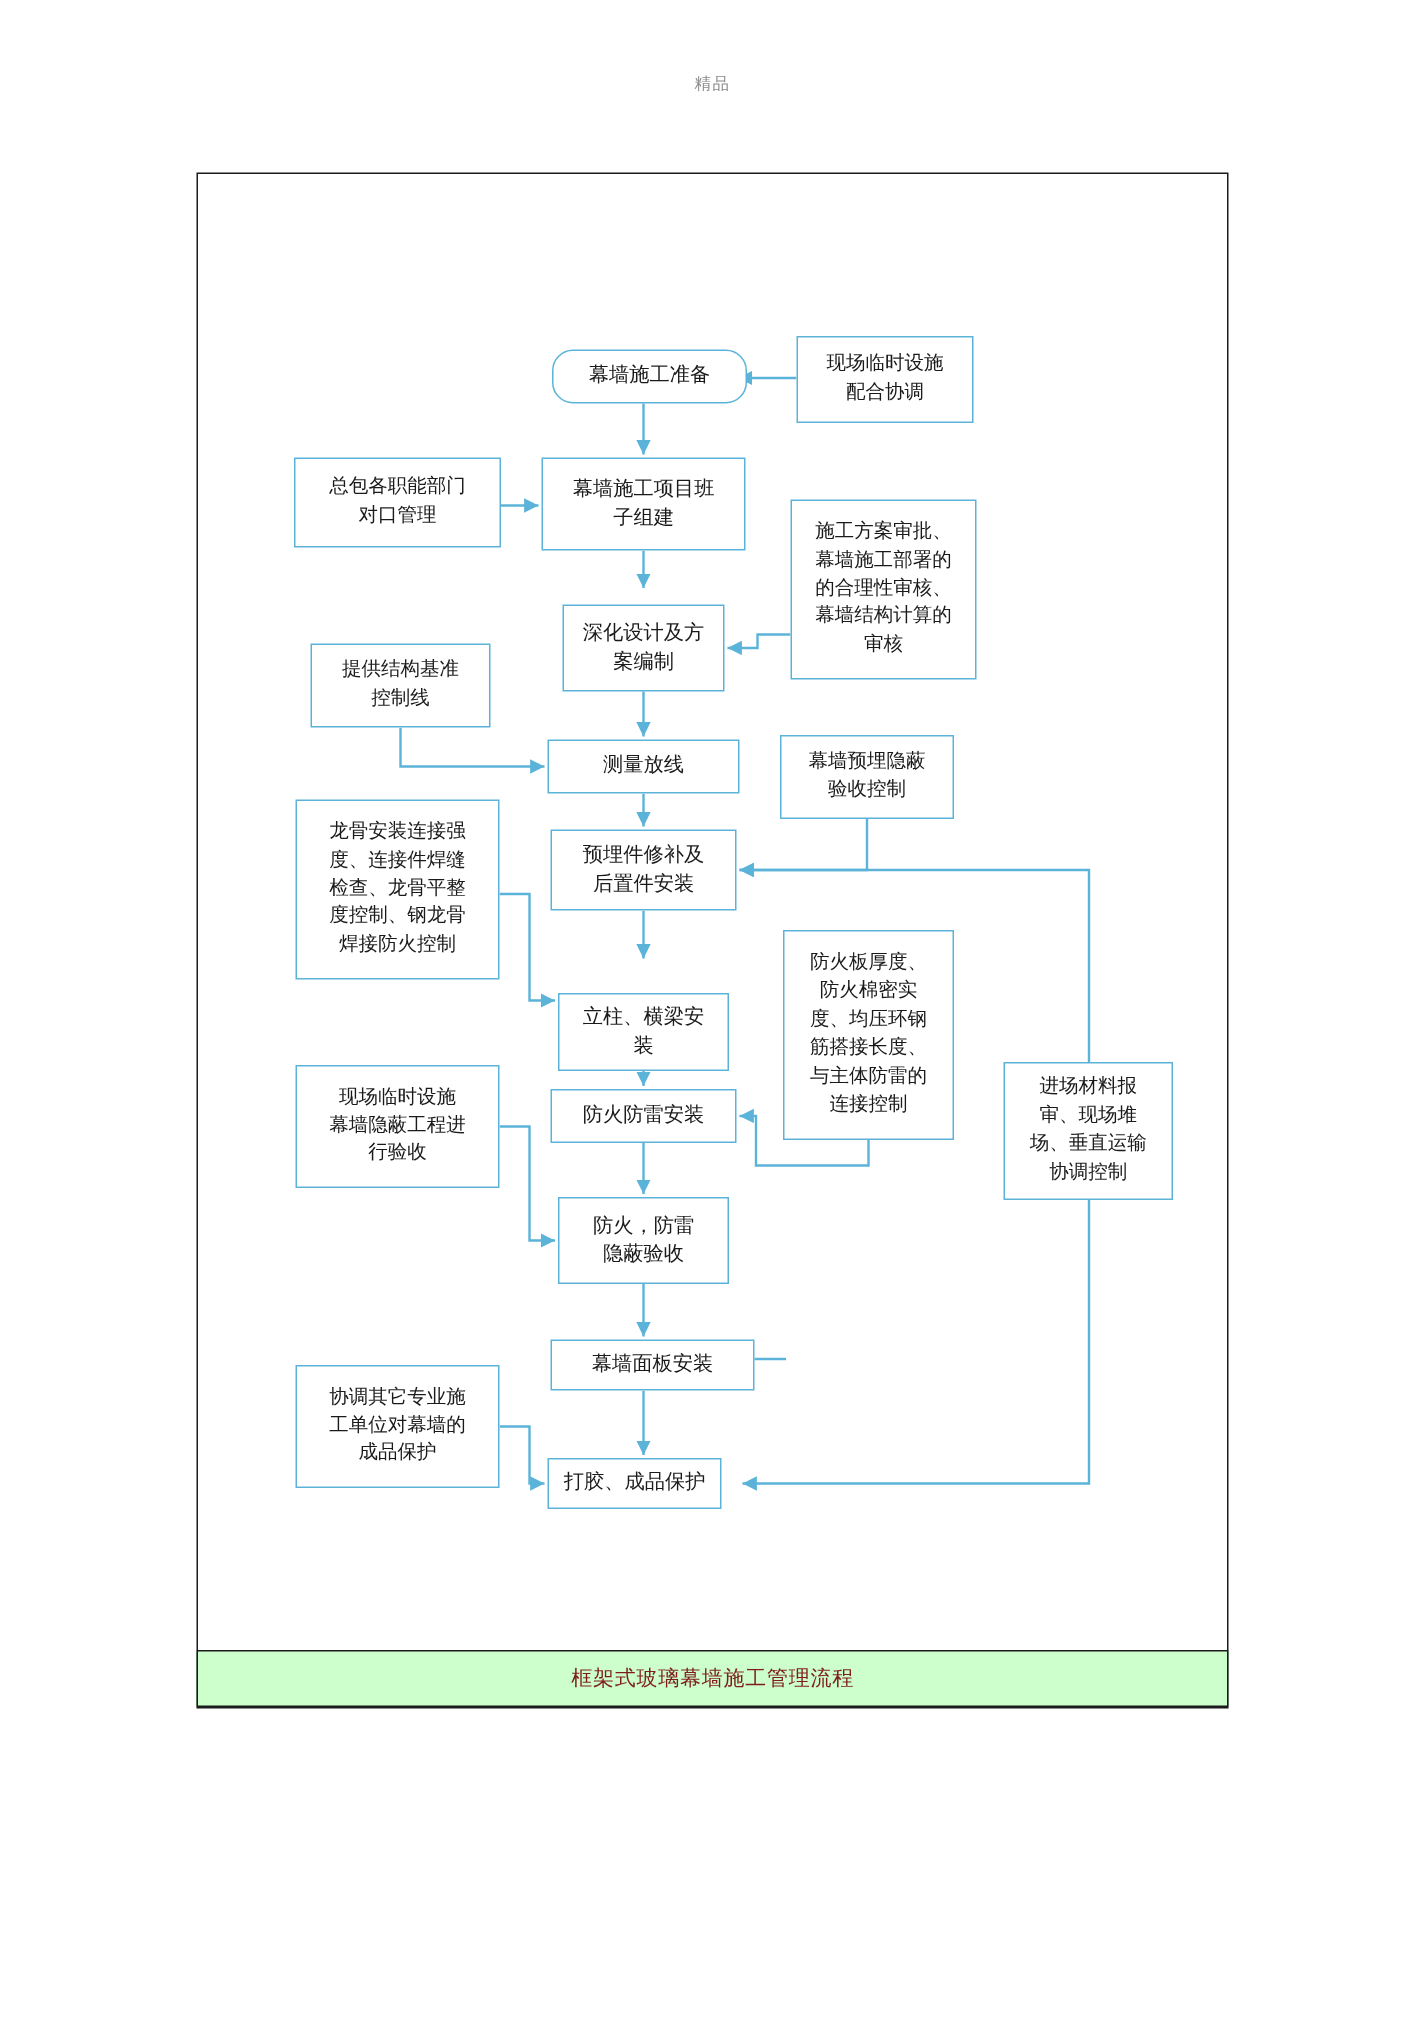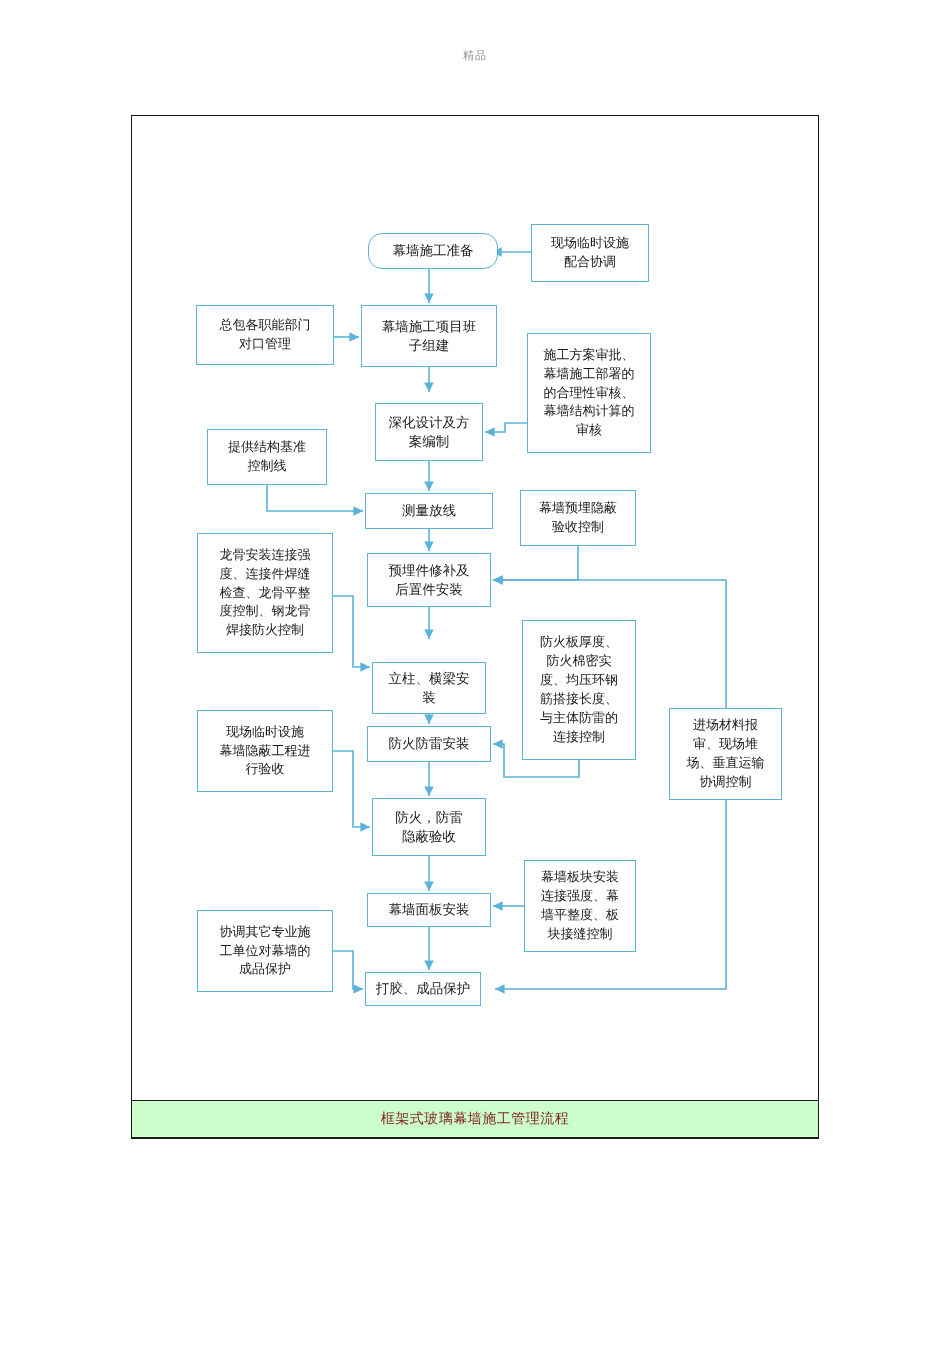--- a/index.html
+++ b/index.html
@@ -92,21 +92,21 @@
     <div class="node main" style="left: 375px; top: 403px; width: 108px; height: 58px;">深化设计及方
 案编制</div>
     <div class="node main" style="left: 365px; top: 493px; width: 128px; height: 36px;">测量放线</div>
     <div class="node main" style="left: 367px; top: 553px; width: 124px; height: 54px;">预埋件修补及
 后置件安装</div>
     <div class="node main" style="left: 372px; top: 641px; width: 114px; height: 52px; margin-top: 21px;">立柱、横梁安
 装</div>
     <div class="node main" style="left: 367px; top: 726px; width: 124px; height: 36px;">防火防雷安装</div>
     <div class="node main" style="left: 372px; top: 798px; width: 114px; height: 58px;">防火，防雷
 隐蔽验收</div>
-    <div class="node main" style="left: 367px; top: 893px; width: 124px; height: 34px;">幕墙面板安装</div>
+    <div class="node main" style="left: 367px; top: 893px; width: 136px; height: 34px;">幕墙面板安装</div>
     <div class="node main" style="left: 365px; top: 972px; width: 116px; height: 34px;">打胶、成品保护</div>
     <div class="node side" style="left: 531px; top: 224px; width: 118px; height: 58px;">现场临时设施
 配合协调</div>
     <div class="node side" style="left: 196px; top: 305px; width: 138px; height: 60px;">总包各职能部门
 对口管理</div>
     <div class="node side" style="left: 527px; top: 333px; width: 124px; height: 120px;">施工方案审批、
 幕墙施工部署的
 的合理性审核、
 幕墙结构计算的
 审核</div>
@@ -125,22 +125,18 @@
 筋搭接长度、
 与主体防雷的
 连接控制</div>
     <div class="node side" style="left: 197px; top: 710px; width: 136px; height: 82px;">现场临时设施
 幕墙隐蔽工程进
 行验收</div>
     <div class="node side" style="left: 669px; top: 708px; width: 113px; height: 92px;">进场材料报
 审、现场堆
 场、垂直运输
 协调控制</div>
-    <div class="node side" style="left: 524px; top: 860px; width: 112px; height: 92px;">幕墙板块安装
-连接强度、幕
-墙平整度、板
-块接缝控制</div>
     <div class="node side" style="left: 197px; top: 910px; width: 136px; height: 82px;">协调其它专业施
 工单位对幕墙的
 成品保护</div>
   </div>
 
 <div class="page-footer"></div>
 
 </body></html>

